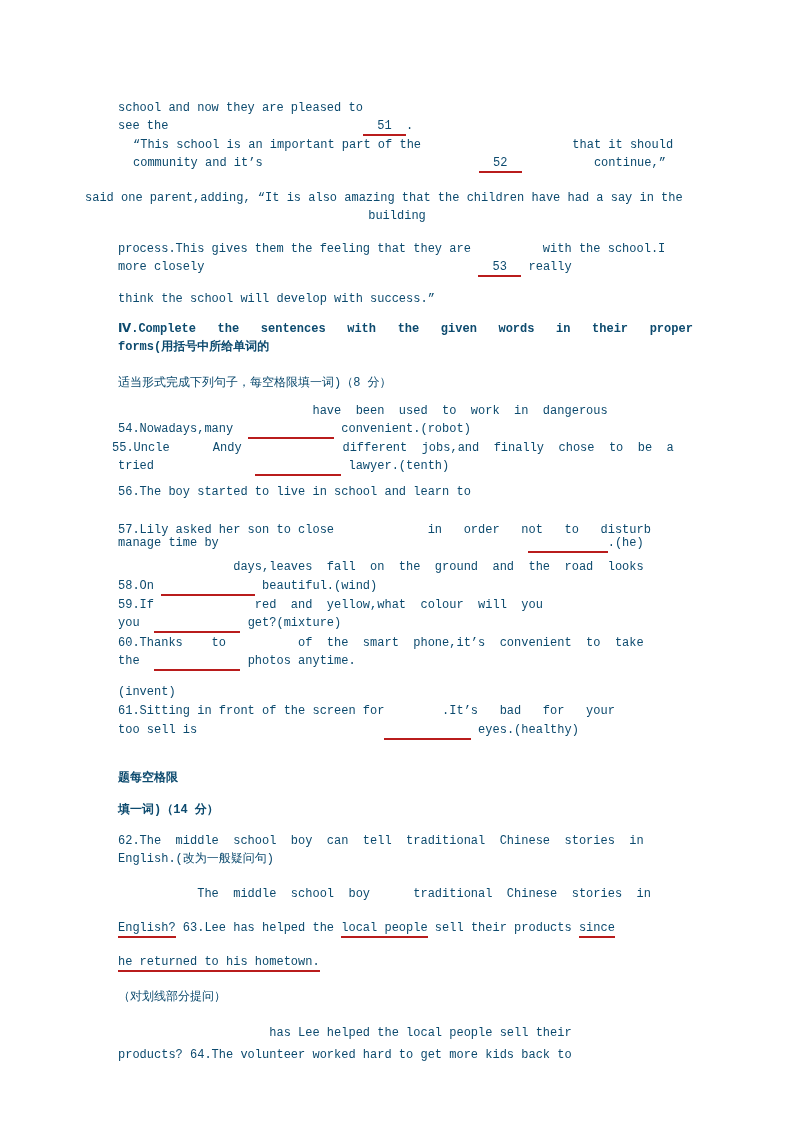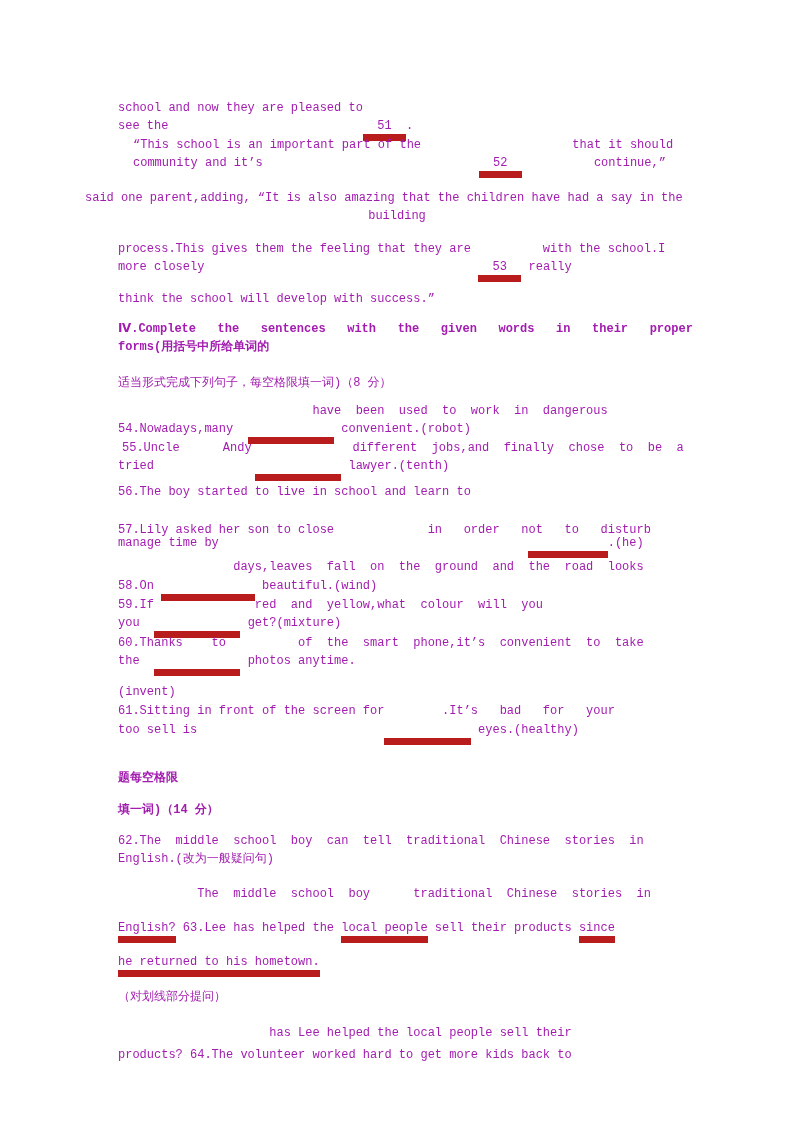--- a/index.html
+++ b/index.html
@@ -8,37 +8,37 @@
     background: #ffffff;
   }
   .page {
     position: relative;
     width: 794px;
     height: 1123px;
     background: #ffffff;
     overflow: hidden;
     font-family: "Liberation Mono", "DejaVu Sans Mono", "DejaVu Sans", monospace;
     font-size: 12px;
-    color: #a21caf;
+    color: #0c4a6e;
   }
   .line {
     position: absolute;
     white-space: pre;
     line-height: 15px;
   }
   .line.bold {
     font-weight: bold;
   }
   .line.center {
     left: 0;
     width: 100%;
     text-align: center;
   }
   .blank {
-    border-bottom: 7px solid #b91c1c;
+    border-bottom: 2px solid #b91c1c;
     padding-bottom: 1px;
   }
 </style>
 </head>
 <body>
 
 <div class="page" id="page">
     <div class="line" style="top: 101px; left: 118px;"><span>school and now they are pleased to</span></div>
     <div class="line" style="top: 119px; left: 118px;"><span>see the                           </span><span class="blank">  51  </span><span>.</span></div>
     <div class="line" style="top: 138px; left: 133px;"><span>“This school is an important part of the                     that it should</span></div>
@@ -46,21 +46,21 @@
     <div class="line" style="top: 191px; left: 85px;"><span>said one parent,adding, “It is also amazing that the children have had a say in the</span></div>
     <div class="line center" style="top: 209px;"><span>building</span></div>
     <div class="line" style="top: 242px; left: 118px;"><span>process.This gives them the feeling that they are          with the school.I</span></div>
     <div class="line" style="top: 260px; left: 118px;"><span>more closely                                      </span><span class="blank">  53  </span><span> really</span></div>
     <div class="line" style="top: 292px; left: 118px;"><span>think the school will develop with success.”</span></div>
     <div class="line bold" style="top: 322px; left: 118px;"><span>Ⅳ.Complete   the   sentences   with   the   given   words   in   their   proper</span></div>
     <div class="line bold" style="top: 340px; left: 118px;"><span>forms(用括号中所给单词的</span></div>
     <div class="line" style="top: 376px; left: 118px;"><span>适当形式完成下列句子，每空格限填一词)（8 分）</span></div>
     <div class="line" style="top: 404px; left: 118px;"><span>                           have  been  used  to  work  in  dangerous</span></div>
     <div class="line" style="top: 422px; left: 118px;"><span>54.Nowadays,many  </span><span class="blank">            </span><span> convenient.(robot)</span></div>
-    <div class="line" style="top: 441px; left: 122px; font-family: Liberation Mono, monospace;"><span>55.Uncle      Andy              different  jobs,and  finally  chose  to  be  a</span></div>
+    <div class="line" style="top: 441px; left: 112px; font-family: Liberation Mono, monospace;"><span>55.Uncle      Andy              different  jobs,and  finally  chose  to  be  a</span></div>
     <div class="line" style="top: 459px; left: 118px;"><span>tried              </span><span class="blank">            </span><span> lawyer.(tenth)</span></div>
     <div class="line" style="top: 485px; left: 118px;"><span>56.The boy started to live in school and learn to</span></div>
     <div class="line" style="top: 503px; left: 118px; margin-top: 33px;"><span>manage time by                                           </span><span class="blank">           </span><span>.(he)</span></div>
     <div class="line" style="top: 523px; left: 118px;"><span>57.Lily asked her son to close             in   order   not   to   disturb</span></div>
     <div class="line" style="top: 560px; left: 118px;"><span>                days,leaves  fall  on  the  ground  and  the  road  looks</span></div>
     <div class="line" style="top: 579px; left: 118px;"><span>58.On </span><span class="blank">             </span><span> beautiful.(wind)</span></div>
     <div class="line" style="top: 598px; left: 118px;"><span>59.If              red  and  yellow,what  colour  will  you</span></div>
     <div class="line" style="top: 616px; left: 118px;"><span>you  </span><span class="blank">            </span><span> get?(mixture)</span></div>
     <div class="line" style="top: 636px; left: 118px;"><span>60.Thanks    to          of  the  smart  phone,it’s  convenient  to  take</span></div>
     <div class="line" style="top: 654px; left: 118px;"><span>the  </span><span class="blank">            </span><span> photos anytime.</span></div>

